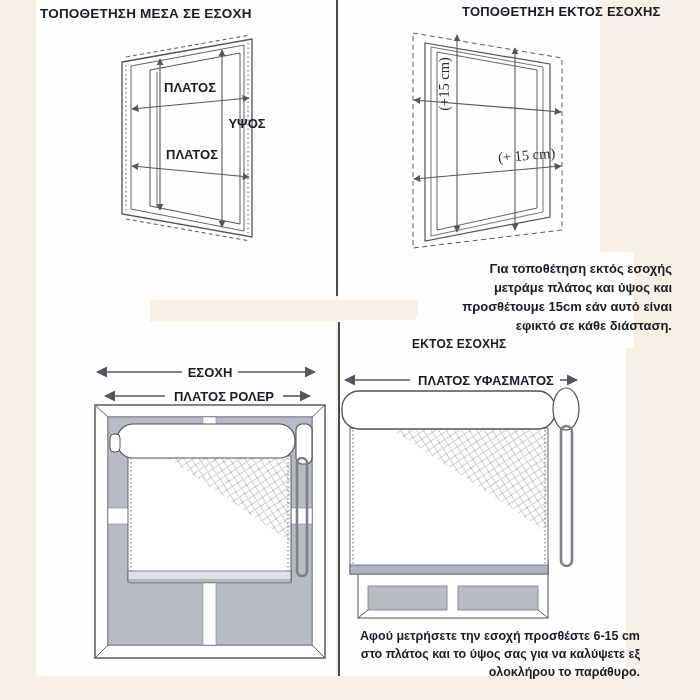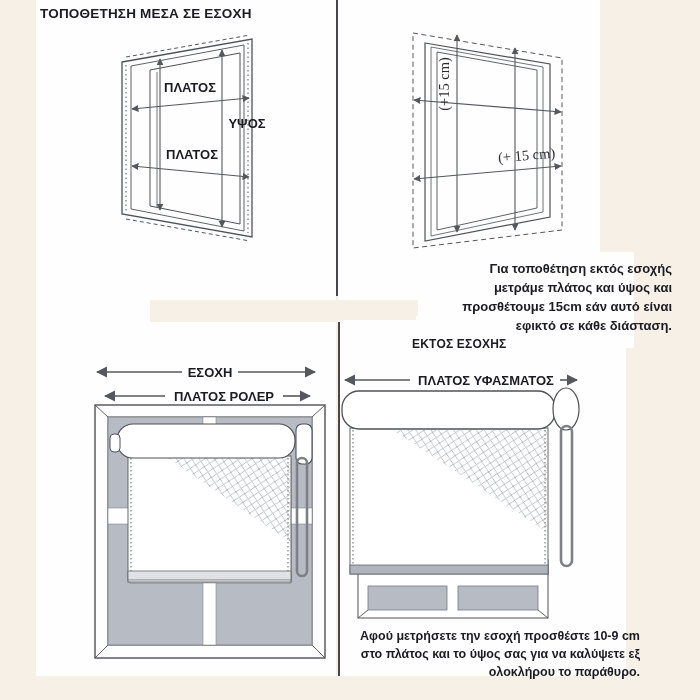--- a/index.html
+++ b/index.html
@@ -59,20 +59,21 @@
     <line class="ln" x1="222" y1="50" x2="222" y2="227" stroke-width="1.1" marker-start="url(#mA)" marker-end="url(#mA)"></line>
 
     <line class="ln" x1="132" y1="109" x2="249" y2="98" stroke-width="1.1" marker-start="url(#mA)" marker-end="url(#mA)"></line>
     <line class="ln" x1="132" y1="166" x2="249" y2="177" stroke-width="1.1" marker-start="url(#mA)" marker-end="url(#mA)"></line>
     <text class="lbl" x="190" y="92" text-anchor="middle">ΠΛΑΤΟΣ</text>
     <text class="lbl" x="192" y="159" text-anchor="middle">ΠΛΑΤΟΣ</text>
     <text class="lbl" x="247" y="128" text-anchor="middle">ΥΨΟΣ</text>
   </svg>
 
 
+  <div class="title" style="left:462px;top:4px;font-size:13px">ΤΟΠΟΘΕΤΗΣΗ ΕΚΤΟΣ ΕΣΟΧΗΣ</div>
 
   <svg style="left:395px;top:22px" width="235" height="235" viewBox="395 22 235 235">
     <defs>
       <marker id="mB" viewBox="0 0 10 10" refX="9" refY="5" markerWidth="6.5" markerHeight="6.5" orient="auto-start-reverse">
         <path d="M0,0L10,5L0,10z" fill="#55575c"></path>
       </marker>
     </defs>
 
     <polygon class="ln" points="413,33 562,58 562,230 413,248" stroke-dasharray="5 3.5" stroke-width="1"></polygon>
 
@@ -165,15 +166,15 @@
     <polygon points="393,430 547,430 547,532" fill="url(#hatchR)"></polygon>
     <line x1="353" y1="430" x2="353" y2="572" stroke="#8b8f96" stroke-width="1.4" stroke-dasharray="1.5 2.5"></line>
     <line x1="545" y1="430" x2="545" y2="572" stroke="#8b8f96" stroke-width="1.4" stroke-dasharray="1.5 2.5"></line>
     <rect x="350" y="565" width="198" height="9" fill="#b0b4bc" stroke="#63666b" stroke-width="0.8"></rect>
 
     <rect x="342" y="391" width="213" height="38" rx="17" fill="#fff" stroke="#4f5155" stroke-width="1.3"></rect>
     <ellipse cx="566" cy="409" rx="13" ry="21" fill="#fff" stroke="#4f5155" stroke-width="1.2"></ellipse>
     <rect x="561" y="426" width="11" height="140" rx="5.5" fill="none" stroke="#7d8187" stroke-width="2.6"></rect>
   </svg>
 
-  <div class="desc" style="left:355px;top:627px;width:285px;font-size:12.5px">Αφού μετρήσετε την εσοχή προσθέστε 10-9 cm στο πλάτος και το ύψος σας για να καλύψετε εξ ολοκλήρου το παράθυρο.</div>
+  <div class="desc" style="left:355px;top:627px;width:285px;font-size:12.5px">Αφού μετρήσετε την εσοχή προσθέστε 6-15 cm στο πλάτος και το ύψος σας για να καλύψετε εξ ολοκλήρου το παράθυρο.</div>
 
 </div>
 
 </body></html>

